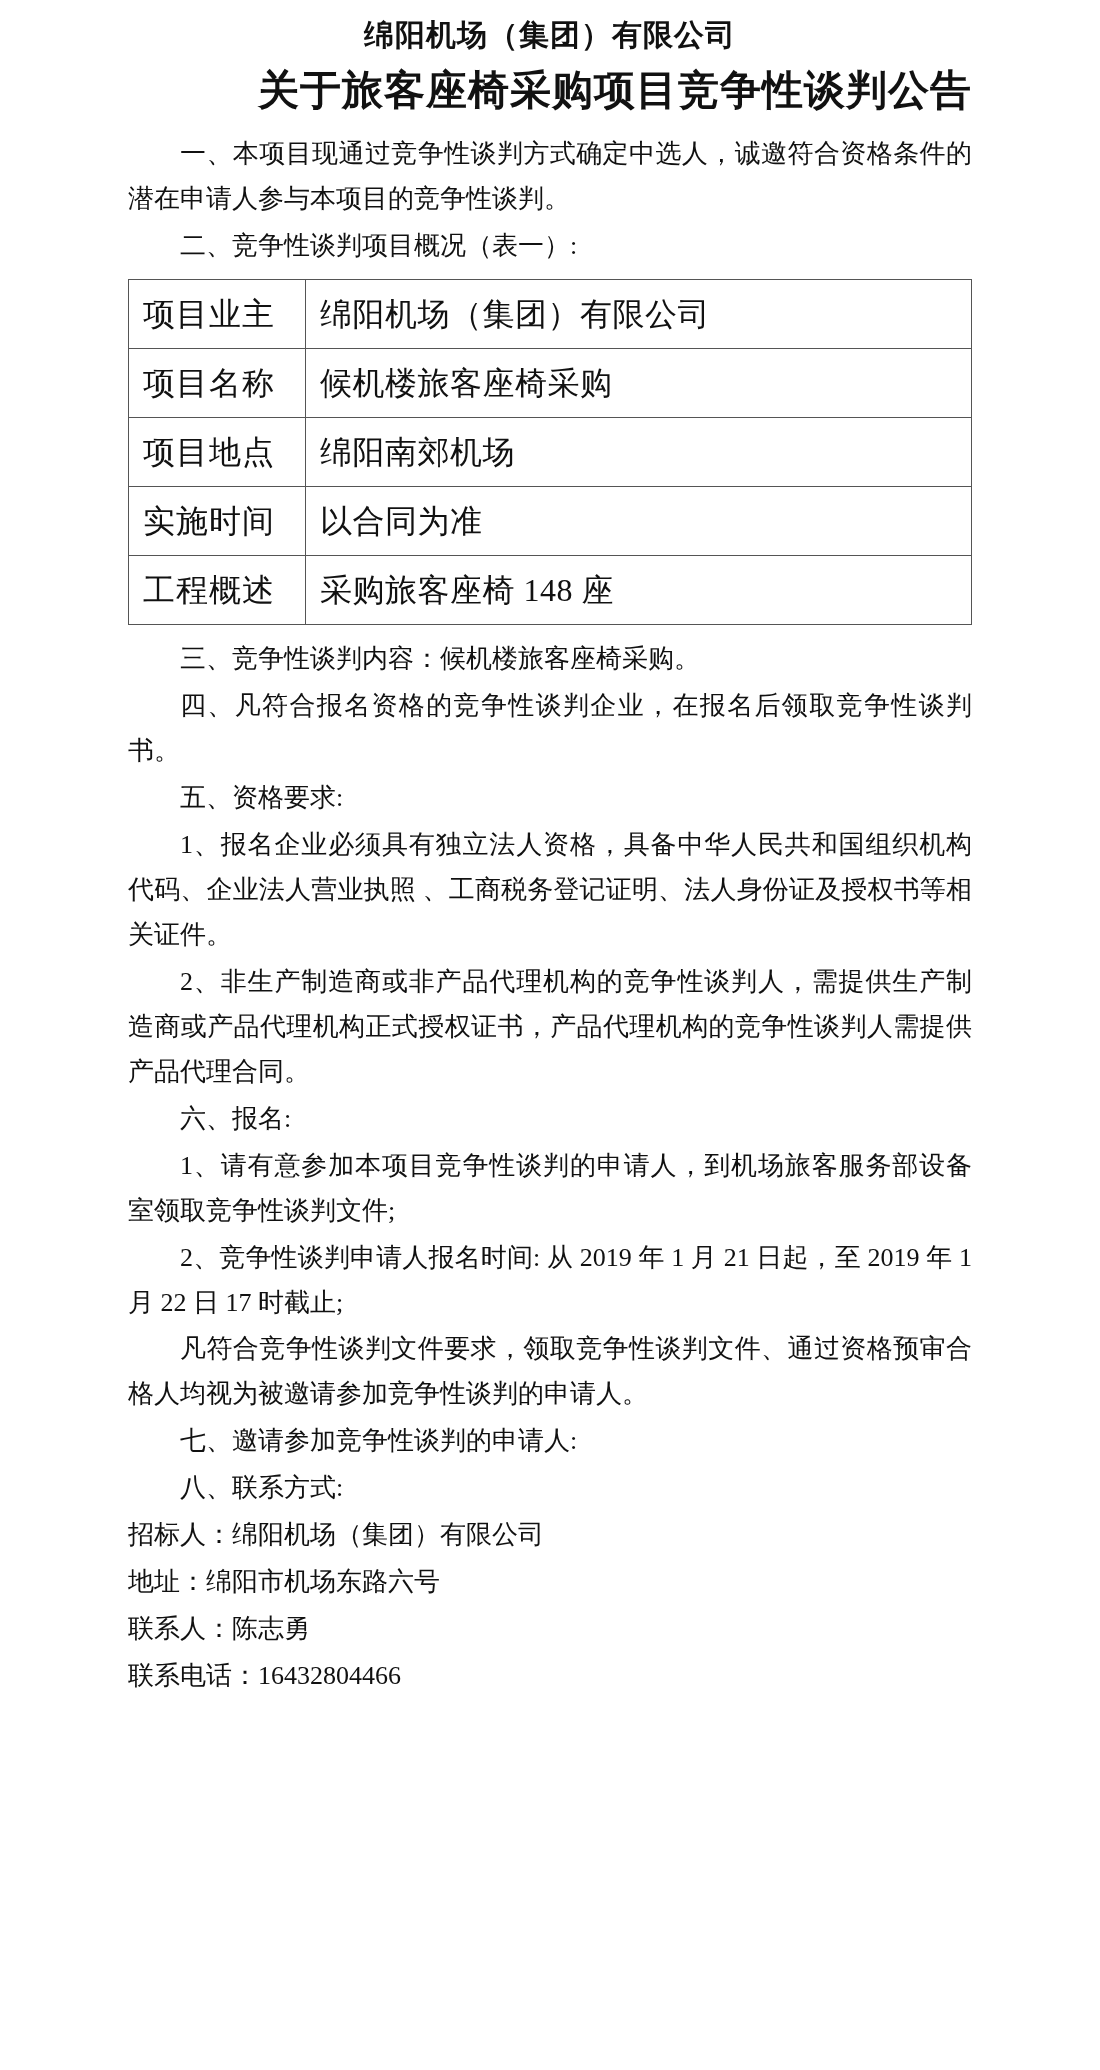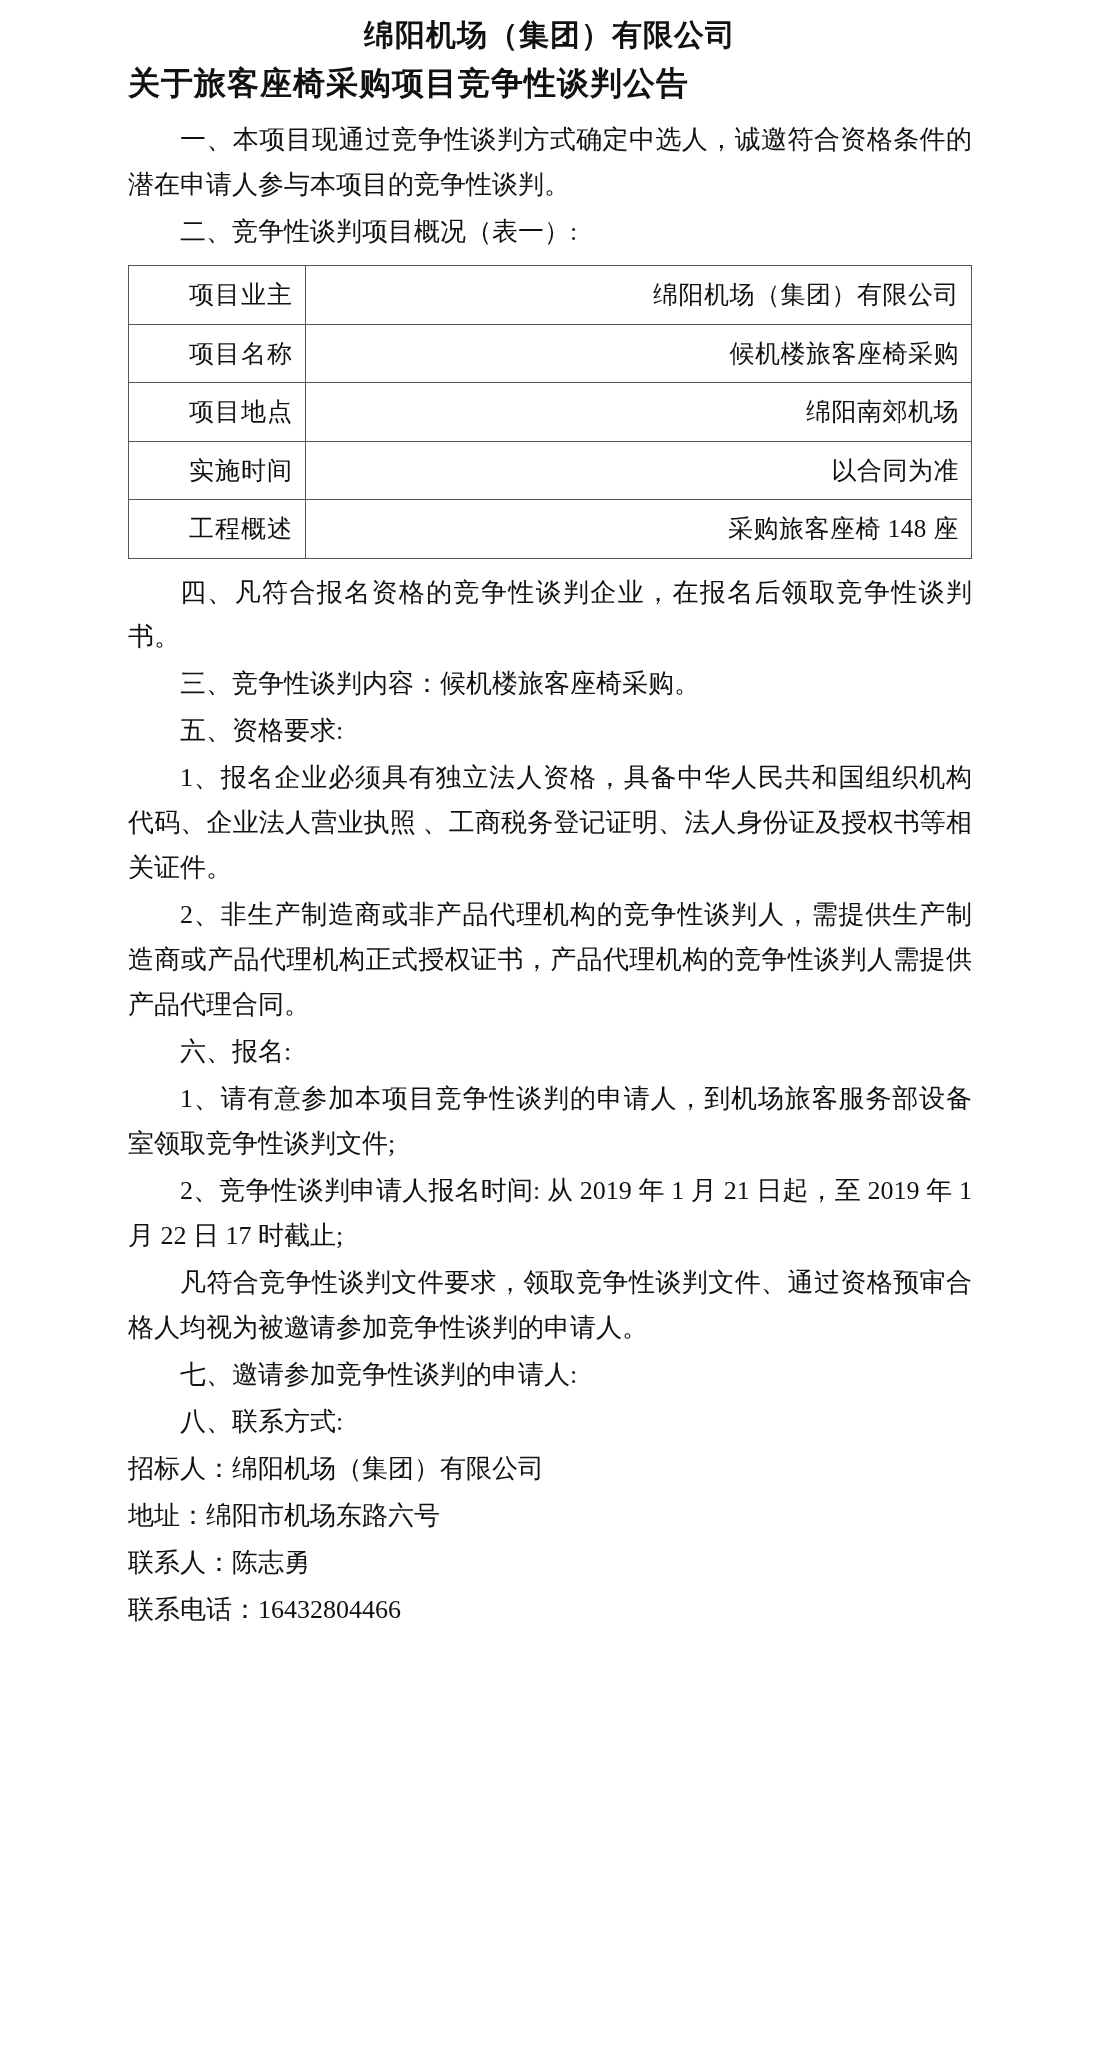--- a/index.html
+++ b/index.html
@@ -22,22 +22,22 @@
   .title {
     text-align: center;
     font-size: 30px;
     font-weight: bold;
     letter-spacing: 1px;
     line-height: 1.55;
     margin: 0;
     padding-top: 2px;
   }
   .title-2 {
-    text-align: left;
-    font-size: 32px;
+    text-align: right;
+    font-size: 41px;
     font-weight: bold;
     letter-spacing: 1px;
     line-height: 1.55;
     margin: 0 0 10px 0;
   }
   p.para {
     font-size: 26px;
     line-height: 1.73;
     margin: 0 0 2px 0;
     text-align: justify;
@@ -48,26 +48,25 @@
     text-indent: 0;
   }
   table.info {
     border-collapse: collapse;
     width: 100%;
     margin: 10px 0 12px 0;
     table-layout: fixed;
   }
   table.info td {
     border: 1px solid #555555;
-    font-size: 25px;
+    font-size: 32px;
     line-height: 1.5;
     padding: 10px 12px 10px 14px;
     height: 36px;
     vertical-align: middle;
-    text-align: right;
   }
   table.info td.label {
     width: 150px;
     letter-spacing: 1px;
   }
   table.info td.value {
     letter-spacing: 0.5px;
   }
   .contact-block p {
     text-indent: 0;
@@ -103,23 +102,23 @@
         <td class="label">实施时间</td>
         <td class="value">以合同为准</td>
       </tr>
       <tr>
         <td class="label">工程概述</td>
         <td class="value">采购旅客座椅 148 座</td>
       </tr>
     </tbody>
   </table>
 
+  <p class="para">三、竞争性谈判内容：候机楼旅客座椅采购。</p>
+
   <p class="para">四、凡符合报名资格的竞争性谈判企业，在报名后领取竞争性谈判书。</p>
-
-  <p class="para">三、竞争性谈判内容：候机楼旅客座椅采购。</p>
 
   <p class="para">五、资格要求:</p>
   <p class="para">1、报名企业必须具有独立法人资格，具备中华人民共和国组织机构代码、企业法人营业执照 、工商税务登记证明、法人身份证及授权书等相关证件。</p>
   <p class="para">2、非生产制造商或非产品代理机构的竞争性谈判人，需提供生产制造商或产品代理机构正式授权证书，产品代理机构的竞争性谈判人需提供产品代理合同。</p>
 
   <p class="para">六、报名:</p>
   <p class="para">1、请有意参加本项目竞争性谈判的申请人，到机场旅客服务部设备室领取竞争性谈判文件;</p>
   <p class="para">2、竞争性谈判申请人报名时间: 从 2019 年 1 月 21 日起，至 2019 年 1 月 22 日 17 时截止;</p>
 
   <p class="para">凡符合竞争性谈判文件要求，领取竞争性谈判文件、通过资格预审合格人均视为被邀请参加竞争性谈判的申请人。</p>

